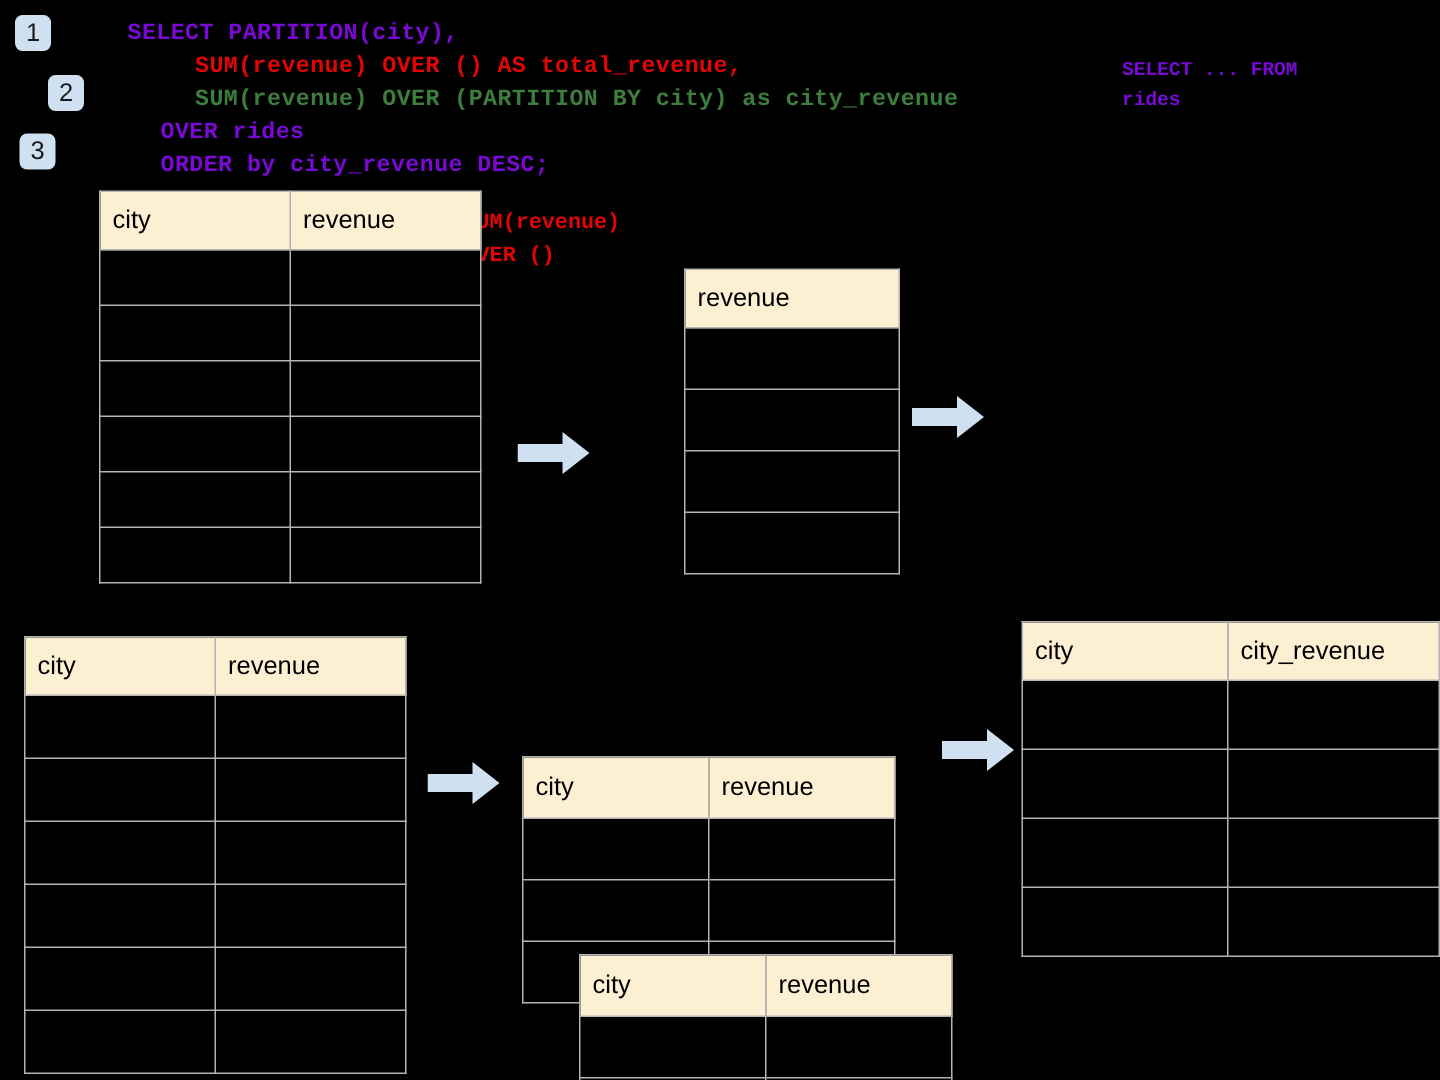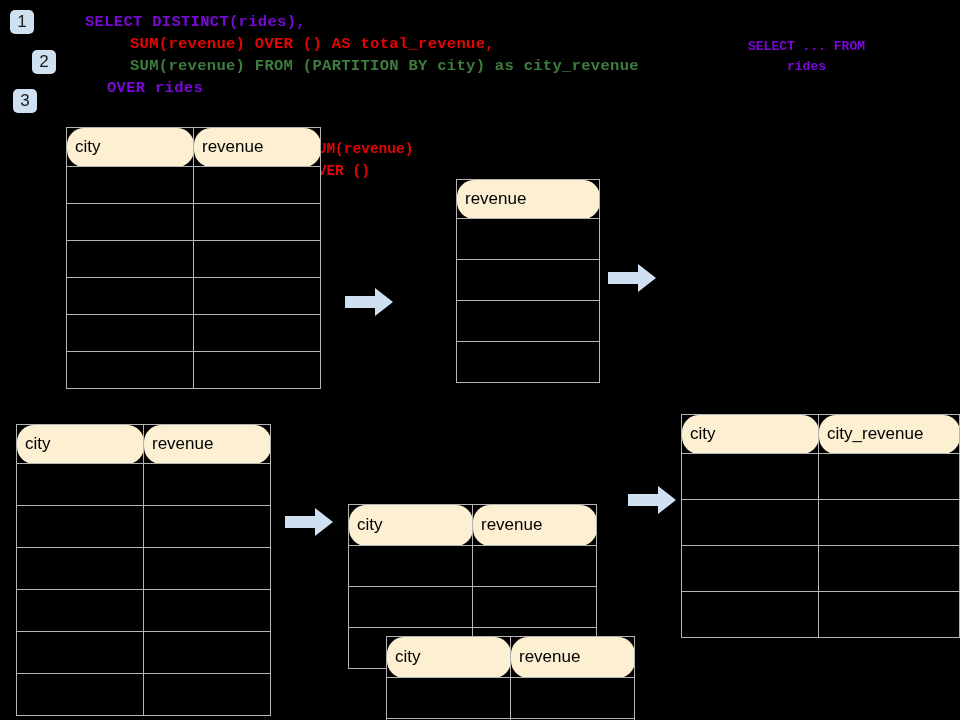--- a/index.html
+++ b/index.html
@@ -79,46 +79,46 @@
     margin: 0;
   }
   .tbl th {
     background: #fcefd2;
     color: #000000;
     font-family: "Liberation Sans", sans-serif;
     font-size: 17px;
     font-weight: normal;
     text-align: left;
     padding-left: 8px;
-    border-radius: 17px;
   }
   .tbl td {
     background: #000000;
   }
 
   
   .arrow {
     position: absolute;
   }
 </style>
 </head>
 <body>
 
 <div id="canvas">
 
   <div class="badge" style="left:10px; top:10px;">1</div>
   <div class="badge" style="left:32px; top:50px;">2</div>
   <div class="badge" style="left:13px; top:89px;">3</div>
 
-  <div class="sql sql-purple" style="left:85px; top:13px;">SELECT DISTINCT(rides),</div>
+  <div class="sql sql-purple" style="left:85px; top:13px;">SELECT PARTITION(city),</div>
   <div class="sql sql-red" style="left:130px; top:35px;">SUM(revenue) OVER () AS total_revenue,</div>
-  <div class="sql sql-green" style="left:130px; top:57px;">SUM(revenue) FROM (PARTITION BY city) as city_revenue</div>
+  <div class="sql sql-green" style="left:130px; top:57px;">SUM(revenue) OVER (PARTITION BY city) as city_revenue</div>
   <div class="sql sql-purple" style="left:107px; top:79px;">OVER rides</div>
-
-  <div class="sidenote" style="left:748px; top:37px;text-align:center;">SELECT ... FROM
+  <div class="sql sql-purple" style="left:107px; top:101px;">ORDER by city_revenue DESC;</div>
+
+  <div class="sidenote" style="left:748px; top:37px;">SELECT ... FROM
 rides</div>
 
   <div class="annot annot-red" style="left:309px; top:138px;">SUM(revenue)
 OVER ()</div>
 
   <div id="tables-layer">
       <table class="tbl" style="left: 66px; top: 127px;">
         <thead>
           <tr>
             <th style="width: 118px; height: 38px;">city</th>

